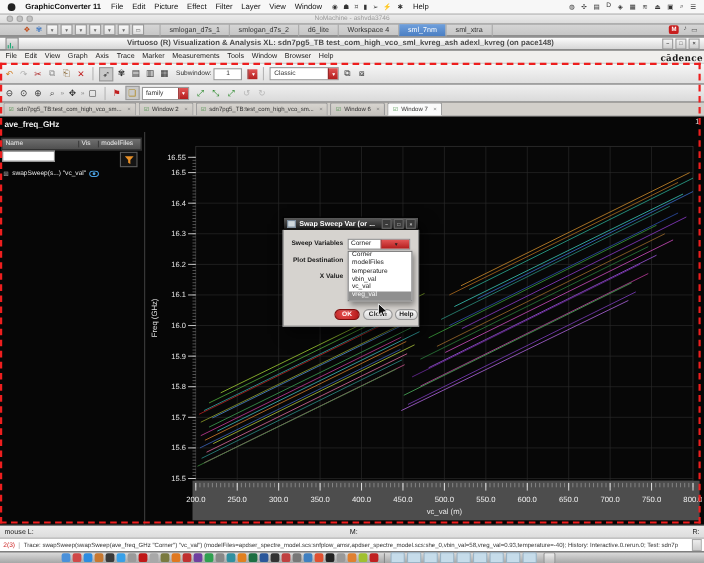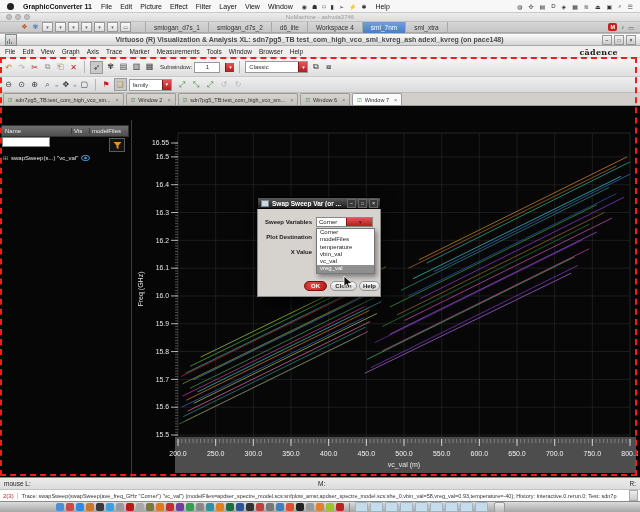--- a/index.html
+++ b/index.html
@@ -35,21 +35,21 @@
   
   #vvtitle{top:33px;height:13px;background:linear-gradient(#fdfdfd,#d4d4d4);border-top:1px solid #b8b8b8;border-bottom:1px solid #aaa;display:flex;align-items:center;font-size:7px;font-weight:bold;color:#4a4a4a;}
   #vv-appico{margin-left:5px;width:8px;height:8px;background:linear-gradient(#e8e8e8,#bbb);border:1px solid #888;display:flex;align-items:flex-end;gap:1px;padding:1px;}
   #vv-appico i{display:block;width:1px;background:#2a7;}
   #vv-title-text{flex:1;text-align:center;}
   #vv-winbtns{display:flex;gap:2px;margin-right:4px;}
   .winbtn{width:8px;height:8px;border:1px solid #999;background:linear-gradient(#f4f4f4,#ccc);font-size:5px;color:#444;display:flex;align-items:center;justify-content:center;}
 
   
   #vvmenu{top:46px;height:12px;background:#f0efed;border-bottom:1px solid #cfcfcf;display:flex;align-items:center;gap:7px;padding-left:5px;font-size:6.5px;color:#222;}
-  #cadence-logo{margin-left:auto;margin-right:22px;font-size:8px;font-weight:bold;letter-spacing:.3px;color:#1a1a1a;font-family:"DejaVu Serif",serif;}
+  #cadence-logo{margin-left:auto;margin-right:1px;font-size:8px;font-weight:bold;letter-spacing:.3px;color:#1a1a1a;font-family:"DejaVu Serif",serif;}
 
   
   #vvtb1{top:58px;height:19px;background:linear-gradient(#f7f7f7,#dedede);border-bottom:1px solid #c8c8c8;display:flex;align-items:center;gap:2px;padding-left:3px;font-size:6.5px;color:#333;}
   #vvtb2{top:77px;height:16px;background:linear-gradient(#efefef,#dadada);border-bottom:1px solid #bdbdbd;display:flex;align-items:center;gap:2px;padding-left:3px;font-size:6.5px;color:#333;}
   .tbi{height:11px;min-width:11px;display:flex;align-items:center;justify-content:center;font-size:8px;}
   .tbi.pressed{background:#c9c9c9;border:1px solid #9a9a9a;}
   .tbsep{width:1px;height:12px;background:#b5b5b5;margin:0 3px;}
   .spin{width:24px;height:9px;background:#fff;border:1px solid #999;font-size:6px;display:flex;align-items:center;justify-content:center;}
   .combo{height:10px;background:#fff;border:1px solid #999;font-size:6px;display:flex;align-items:center;padding-left:3px;justify-content:space-between;}
   .caret{width:8px;height:100%;background:linear-gradient(#e25555,#b31d1d);border-left:1px solid #8d1212;color:#fff;font-size:4.5px;display:flex;align-items:center;justify-content:center;margin-left:3px;}
@@ -312,20 +312,24 @@
         <span class="x">×</span>
       </span>
       <span class="doctab active">
         <span class="chk">☑</span>
         <span>Window 7</span>
         <span class="x">×</span>
       </span>
     </div>
 
   <div class="band" id="content">
+    <div id="graph-strip">
+      <span>ave_freq_GHz</span>
+      <span id="subwin-num">1</span>
+    </div>
     <div id="left-panel">
       <div id="tree-header">
         <span class="col-name">Name</span>
         <span class="col-vis">Vis</span>
         <span class="col-mf">modelFiles</span>
       </div>
       <input id="name-filter" value="" style="">
       <span id="filter-btn">
         <svg width="9" height="9" viewBox="0 0 9 9">
             <path d="M0.5 1 L8.5 1 L5.5 4.5 L5.5 8 L3.5 7 L3.5 4.5 Z" fill="#e89028"></path>

